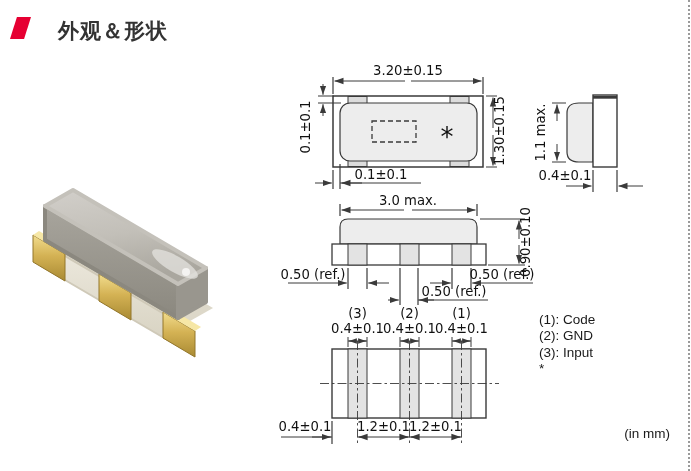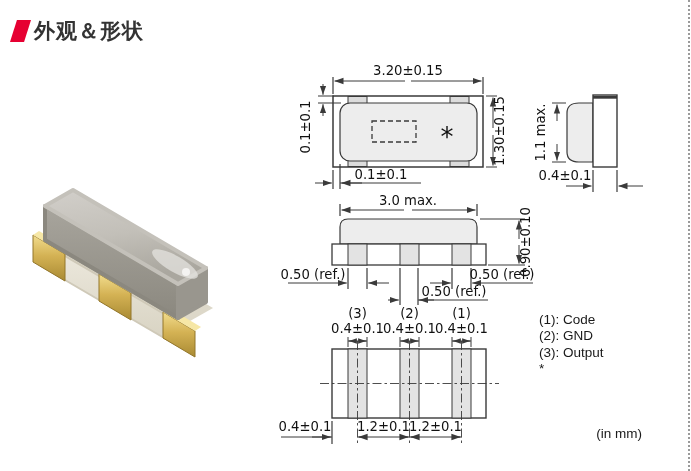--- a/index.html
+++ b/index.html
@@ -1,32 +1,32 @@
 <!DOCTYPE html>
 <html><head>
 <meta charset="utf-8">
 <style>
   html,body{margin:0;padding:0;}
   body{
     width:691px;height:471px;position:relative;overflow:hidden;background:#ffffff;
     font-family:"Liberation Sans",sans-serif;
   }
-  .title-row{position:absolute;left:10px;top:17px;display:flex;align-items:center;gap:3px;}
+  .title-row{position:absolute;left:10px;top:17px;display:flex;align-items:flex-start;gap:27px;}
   .bullet{width:21px;height:22px;background:#e60032;clip-path:polygon(33% 0,100% 0,67% 100%,0 100%);}
   .page-title{font-size:21px;font-weight:bold;color:#333;margin:0;letter-spacing:1px;
     font-family:"Liberation Sans",sans-serif;}
   svg text{font-family:"DejaVu Sans","Liberation Sans",sans-serif;font-size:13.2px;fill:#111;}
   svg text.star{font-size:26px;}
   .photo{position:absolute;left:25px;top:146px;}
   .drawing{position:absolute;left:0;top:0;}
   .legend{position:absolute;left:539px;top:312px;font-size:13.5px;color:#1a1a1a;}
   .legend-row{display:flex;align-items:baseline;height:16.4px;white-space:pre;}
   .lg-box{width:13px;height:9px;border:1.6px dashed #333;display:inline-block;margin-right:2px;align-self:center;}
   .lg-star{display:inline-block;width:14px;}
-  .unit-note{position:absolute;left:542px;top:426px;width:100px;text-align:right;font-size:13.5px;color:#1a1a1a;}
+  .unit-note{position:absolute;left:570px;top:426px;width:100px;text-align:right;font-size:13.5px;color:#1a1a1a;}
   .page-edge{position:absolute;right:1px;top:0;height:471px;width:0;border-right:2px dotted #9a9a9a;}
 </style>
 </head>
 <body>
 
 <div class="title-row">
   <span class="bullet"></span>
   <h1 class="page-title">外观＆形状</h1>
 </div>
 
@@ -195,18 +195,18 @@
   <text x="409.5" y="333" text-anchor="middle">0.4±0.1</text>
   <text x="461.5" y="333" text-anchor="middle">0.4±0.1</text>
   <text x="305" y="431" text-anchor="middle">0.4±0.1</text>
   <text x="383.5" y="431" text-anchor="middle">1.2±0.1</text>
   <text x="435.5" y="431" text-anchor="middle">1.2±0.1</text>
 </svg>
 
 <div class="legend">
   <div class="legend-row"><span>(1)</span><span>: Code</span></div>
   <div class="legend-row"><span>(2)</span><span>: GND</span></div>
-  <div class="legend-row"><span>(3)</span><span>: Output</span></div>
+  <div class="legend-row"><span>(3)</span><span>: Input</span></div>
   <div class="legend-row"><span class="lg-star">*</span></div>
 </div>
 
 <div class="unit-note">(in mm)</div>
 <div class="page-edge"></div>
 
 </body></html>

